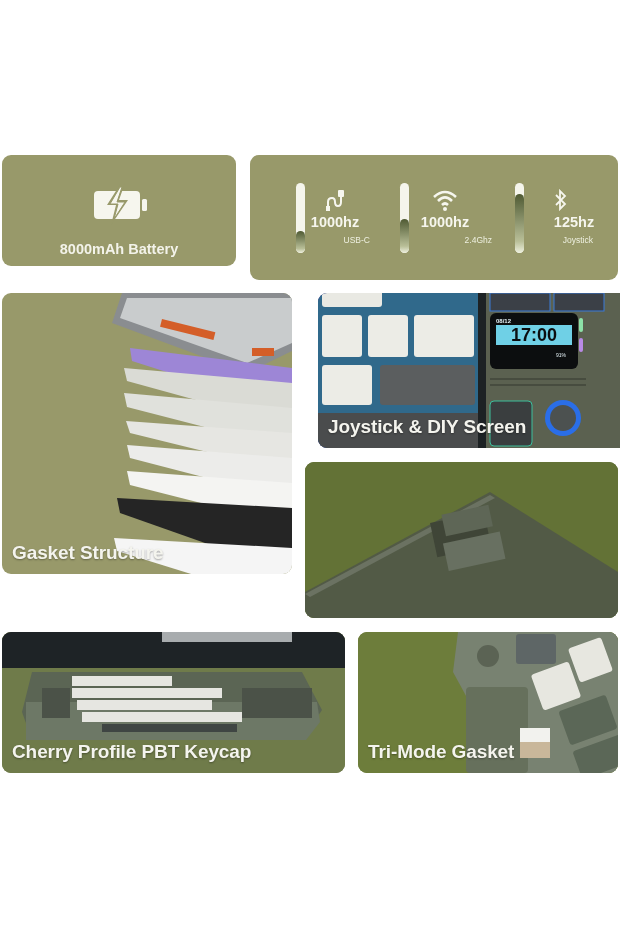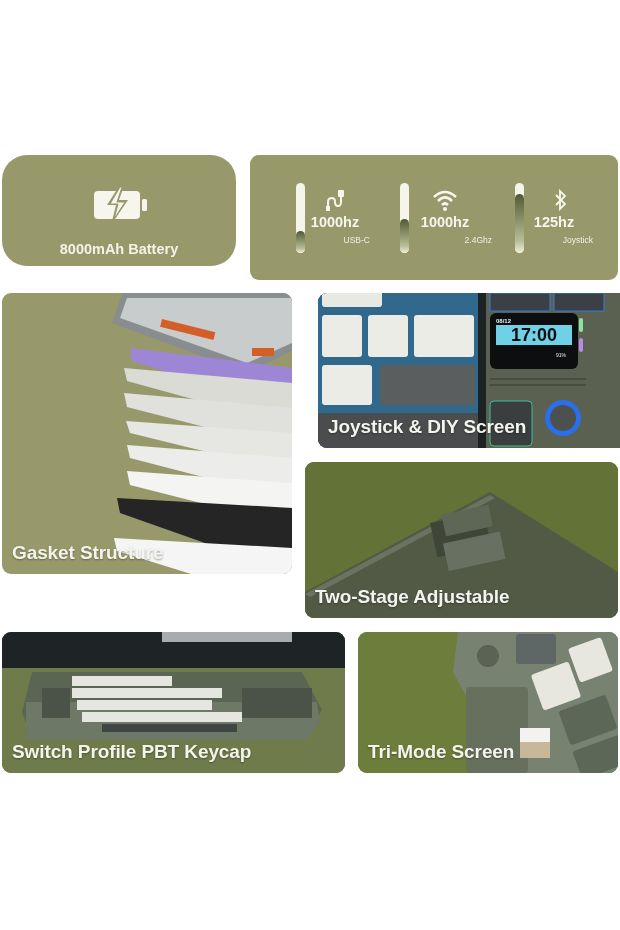--- a/index.html
+++ b/index.html
@@ -6,21 +6,21 @@
   html, body { width: 620px; height: 930px; background: #ffffff; overflow: hidden; }
   body { position: relative; font-family: "Liberation Sans", "DejaVu Sans", sans-serif; }
   .panel { position: absolute; border-radius: 9px; overflow: hidden; }
   .sage { background: #98996a; }
   .caption {
     position: absolute; left: 10px; bottom: 10px; color: #f4f4ee;
     font-weight: 700; font-size: 19px; letter-spacing: -0.1px;
     text-shadow: 0 1px 2px rgba(0,0,0,0.35);
   }
   
-  .battery-box { left: 2px; top: 155px; width: 234px; height: 111px; border-radius: 25px; }
+  .battery-box { left: 2px; top: 155px; width: 234px; height: 111px; }
   .battery-icon { position: absolute; left: 92px; top: 28px; width: 56px; height: 42px; }
   .battery-label { position: absolute; left: 0; right: 0; top: 86px; text-align: center;
     color: #f3f3ea; font-size: 14.5px; font-weight: 700; }
   
   .conn-box { left: 250px; top: 155px; width: 368px; height: 125px; padding-left: 10px; }
   .conn-item { position: absolute; top: 0; height: 125px; width: 110px; }
   .slider { position: absolute; top: 28px; width: 9px; height: 70px; border-radius: 5px;
     background: #f5f5ec; overflow: hidden; }
   .slider .fill { position: absolute; left: 0; right: 0; bottom: 0;
     background: linear-gradient(#4f5a33, #b9bf98 80%, #eef0de); border-radius: 5px; }
@@ -89,21 +89,21 @@
 
   <div class="conn-item" style="left:265px">
     <div class="slider" style="left:0">
         <div class="fill" style="height:85%"></div>
       </div>
     <div class="conn-icon" style="left:34px">
       <svg width="24" height="22" viewBox="0 0 24 22">
           <path d="M7 6 L16 15 L11 20 L11 2 L16 7 L7 16" stroke="#f6f6ee" stroke-width="1.8" fill="none"></path>
         </svg>
     </div>
-    <div class="conn-value" style="left:4px">125hz</div>
+    <div class="conn-value" style="left:24px">125hz</div>
     <div class="conn-sub" style="left:8px">Joystick</div>
   </div>
 </div>
 
 <div class="panel gasket">
   <svg width="290" height="325" viewBox="0 0 290 325">
     <polygon points="120,0 290,0 290,58 245,80 110,30" fill="#8a8d90"></polygon>
     <polygon points="125,5 290,5 290,50 245,70 118,25" fill="#c9cccd"></polygon>
     <rect x="160" y="26" width="55" height="8" fill="#d45e28" transform="rotate(14 160 26)"></rect>
     <rect x="250" y="55" width="22" height="8" fill="#d45e28"></rect>
@@ -154,21 +154,20 @@
 
 <div class="panel twostage">
   <svg width="313" height="156" viewBox="0 0 313 156">
     <rect width="313" height="156" fill="#637236"></rect>
     <polygon points="0,130 185,30 313,110 313,156 0,156" fill="#525a46"></polygon>
     <polygon points="0,132 185,33 190,36 5,135" fill="#6b7262"></polygon>
     <rect x="128" y="55" width="55" height="35" fill="#3f4537" transform="rotate(-12 155 72)"></rect>
     <rect x="138" y="48" width="48" height="22" fill="#5e6656" transform="rotate(-12 160 58)"></rect>
     <rect x="140" y="75" width="58" height="28" fill="#687061" transform="rotate(-12 170 88)"></rect>
   </svg>
-  <div class="caption">Two-Stage Adjustable</div>
 </div>
 
 <div class="panel keycap">
   <svg width="343" height="141" viewBox="0 0 343 141">
     <rect width="343" height="141" fill="#6f7b4a"></rect>
     <rect x="0" y="0" width="343" height="36" fill="#1e2326"></rect>
     <rect x="160" y="0" width="130" height="10" fill="#a8acae"></rect>
     <polygon points="30,40 300,40 320,78 300,108 30,108 20,80" fill="#5b6554"></polygon>
     <polygon points="24,70 315,70 318,90 304,108 24,108" fill="#6d7866"></polygon>
     <g fill="#e6e6e1">
@@ -176,31 +175,31 @@
       <rect x="70" y="56" width="150" height="10"></rect>
       <rect x="75" y="68" width="135" height="10"></rect>
       <rect x="80" y="80" width="160" height="10"></rect>
     </g>
     <g fill="#4b5248">
       <rect x="40" y="56" width="28" height="30"></rect>
       <rect x="240" y="56" width="70" height="30"></rect>
     </g>
     <rect x="100" y="92" width="135" height="8" fill="#3f4543"></rect>
   </svg>
-  <div class="caption">Switch Profile PBT Keycap</div>
+  <div class="caption">Cherry Profile PBT Keycap</div>
 </div>
 
 <div class="panel trimode">
   <svg width="260" height="141" viewBox="0 0 260 141">
     <rect width="260" height="141" fill="#6d7d3b"></rect>
     <polygon points="100,0 260,0 260,141 150,141 95,40" fill="#788271"></polygon>
     <circle cx="130" cy="24" r="11" fill="#5b6354"></circle>
     <rect x="108" y="55" width="62" height="86" rx="4" fill="#66705c"></rect>
     <rect x="158" y="2" width="40" height="30" rx="3" fill="#5e6666"></rect>
     <rect x="178" y="35" width="40" height="38" rx="3" fill="#e7e7e0" transform="rotate(-20 198 54)"></rect>
     <rect x="215" y="10" width="35" height="36" rx="3" fill="#e7e7e0" transform="rotate(-20 232 28)"></rect>
     <rect x="205" y="70" width="50" height="36" rx="3" fill="#5b6757" transform="rotate(-20 230 88)"></rect>
     <rect x="218" y="110" width="50" height="30" rx="3" fill="#5b6757" transform="rotate(-20 243 125)"></rect>
     <rect x="162" y="96" width="30" height="24" fill="#f2f2ee"></rect>
     <rect x="162" y="110" width="30" height="16" fill="#c9b79a"></rect>
   </svg>
-  <div class="caption">Tri-Mode Screen</div>
+  <div class="caption">Tri-Mode Gasket</div>
 </div>
 
 </body></html>

